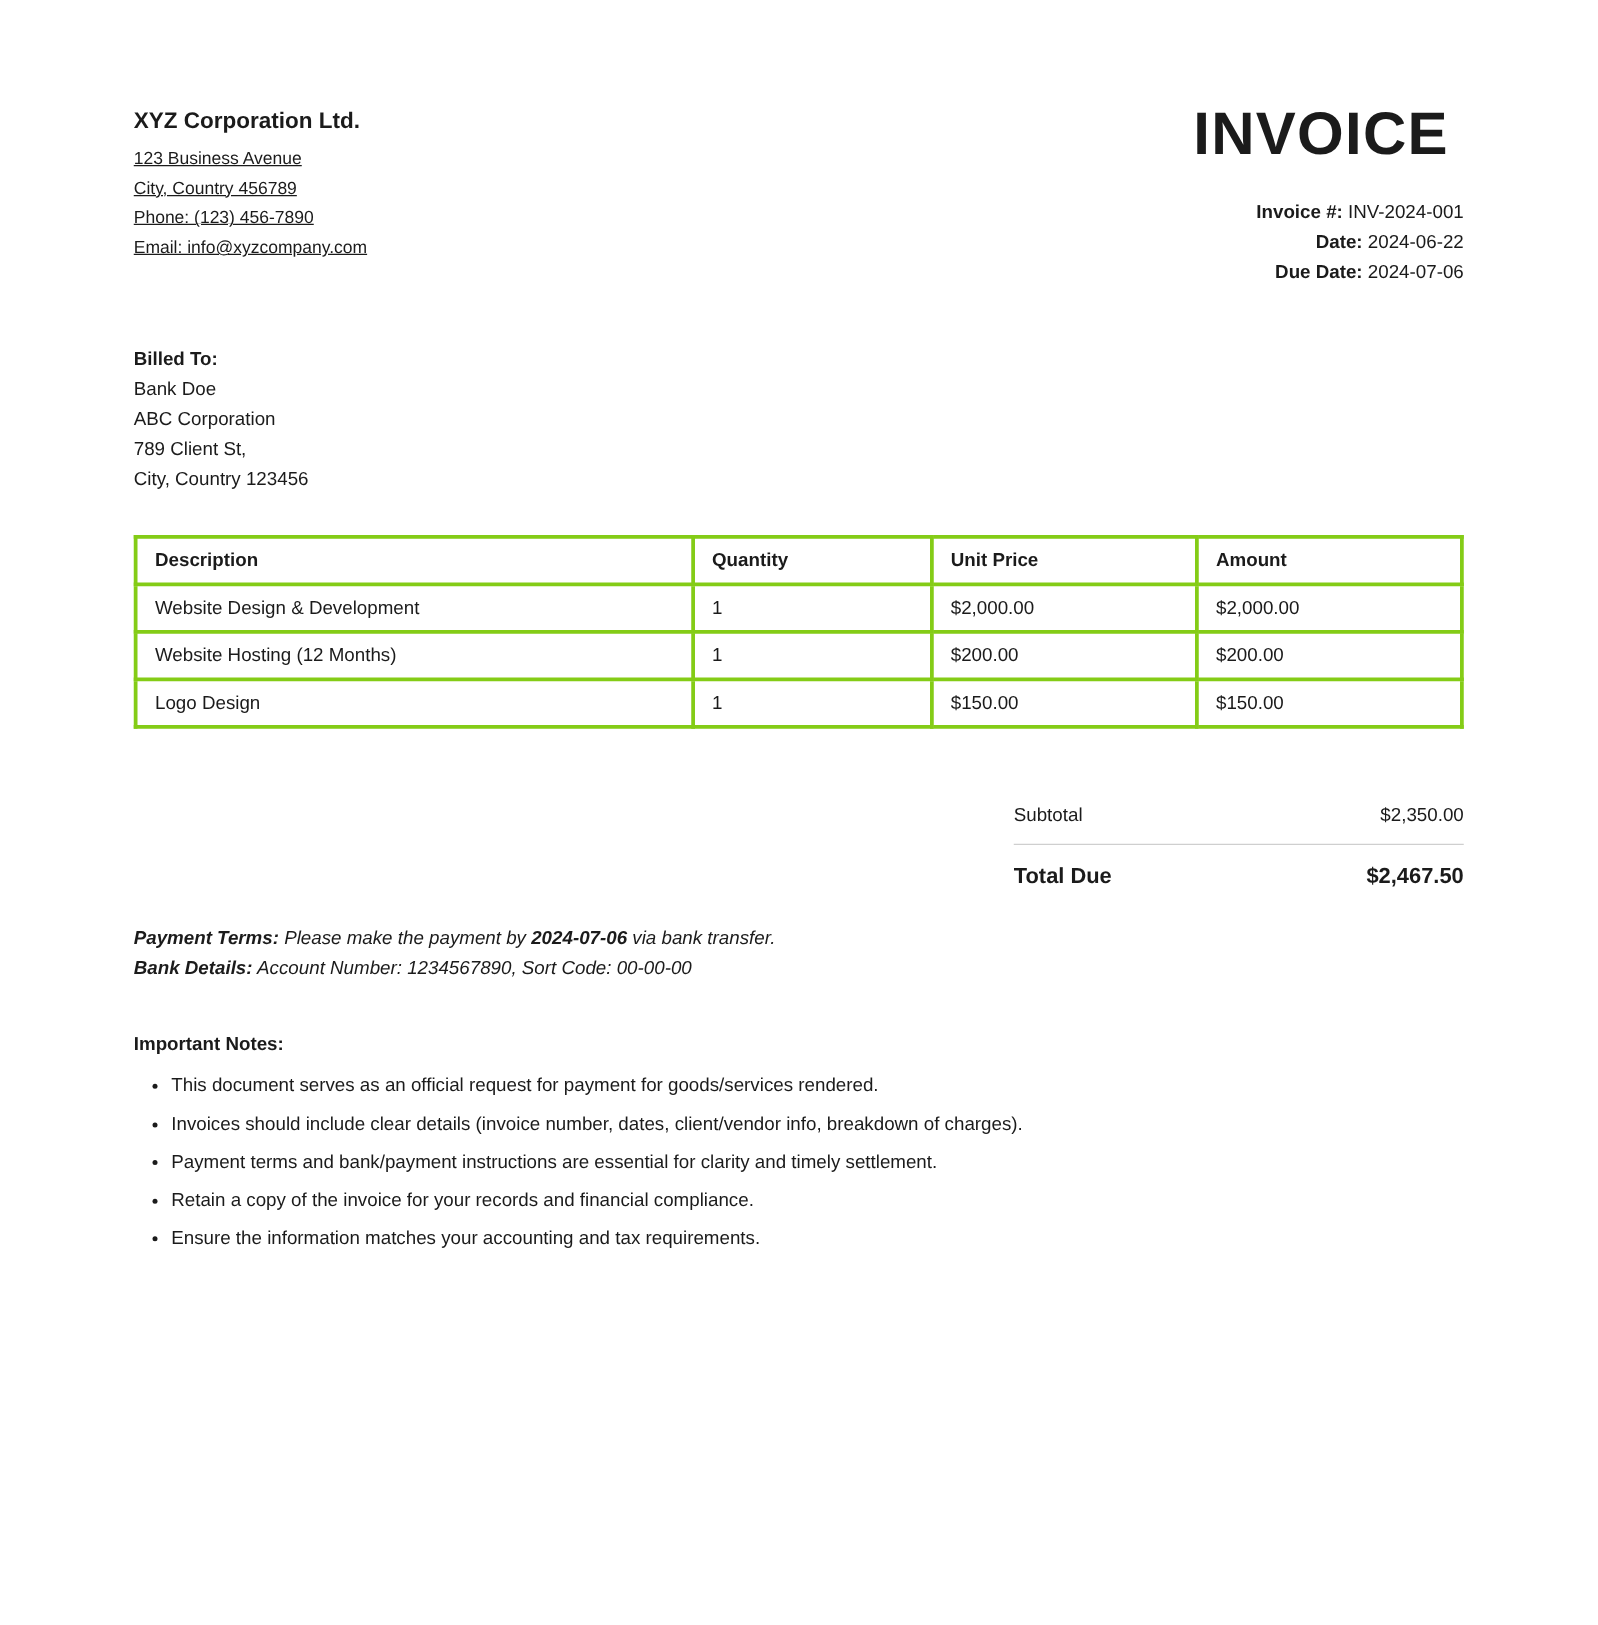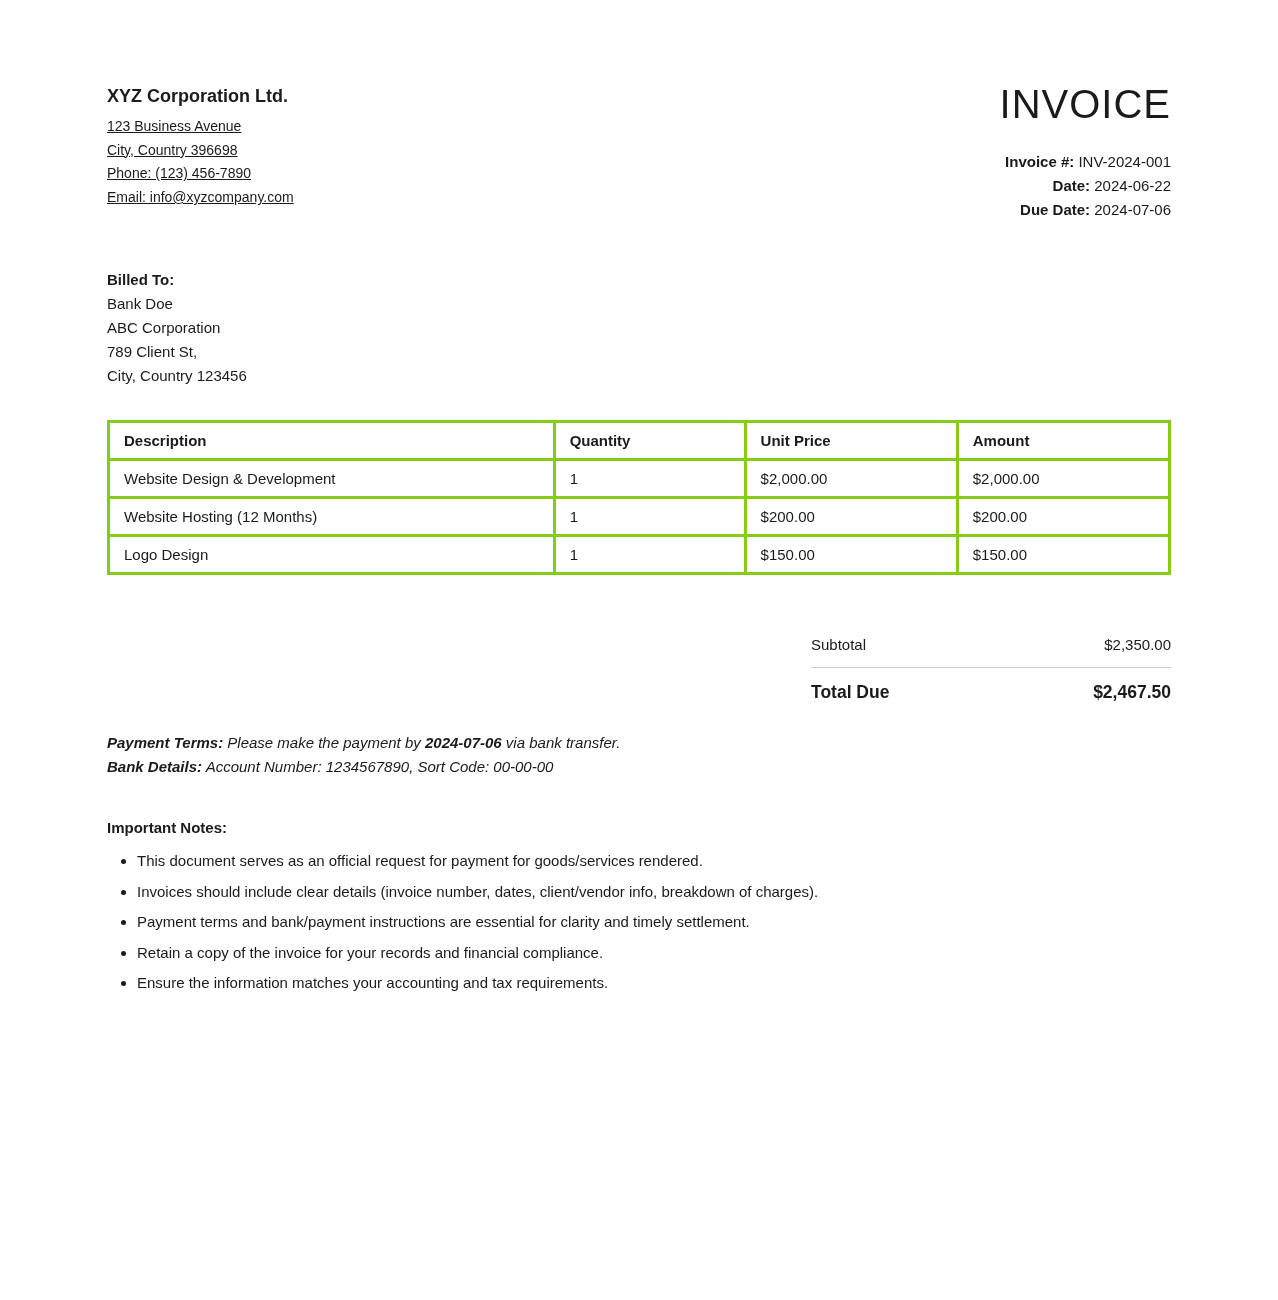--- a/index.html
+++ b/index.html
@@ -36,23 +36,23 @@
   }
   .company-line {
     font-size: 14px;
     line-height: 23.7px;
     text-decoration: underline;
   }
   .invoice-meta-block {
     text-align: right;
   }
   .invoice-title {
-    margin: 0 0 26px 0;
-    font-size: 40px;
-    font-weight: 400;
+    margin: 0 12px 26px 0;
+    font-size: 48px;
+    font-weight: 700;
     line-height: 1;
     letter-spacing: 1px;
   }
   .meta-line {
     font-size: 15px;
     line-height: 24px;
   }
   .b { font-weight: 700; }
 
   
@@ -145,21 +145,21 @@
 </style>
 </head>
 <body>
 
 <div class="page">
 
   <header class="top-header">
     <div class="company-block">
       <div class="company-name">XYZ Corporation Ltd.</div>
       <div class="company-line">123 Business Avenue</div>
-      <div class="company-line">City, Country 396698</div>
+      <div class="company-line">City, Country 456789</div>
       <div class="company-line">Phone: (123) 456-7890</div>
       <div class="company-line">Email: info@xyzcompany.com</div>
     </div>
 
     <div class="invoice-meta-block">
       <h1 class="invoice-title">INVOICE</h1>
       <div class="meta-line">
         <span class="b">Invoice #:</span>
         <span>INV-2024-001</span>
       </div>

